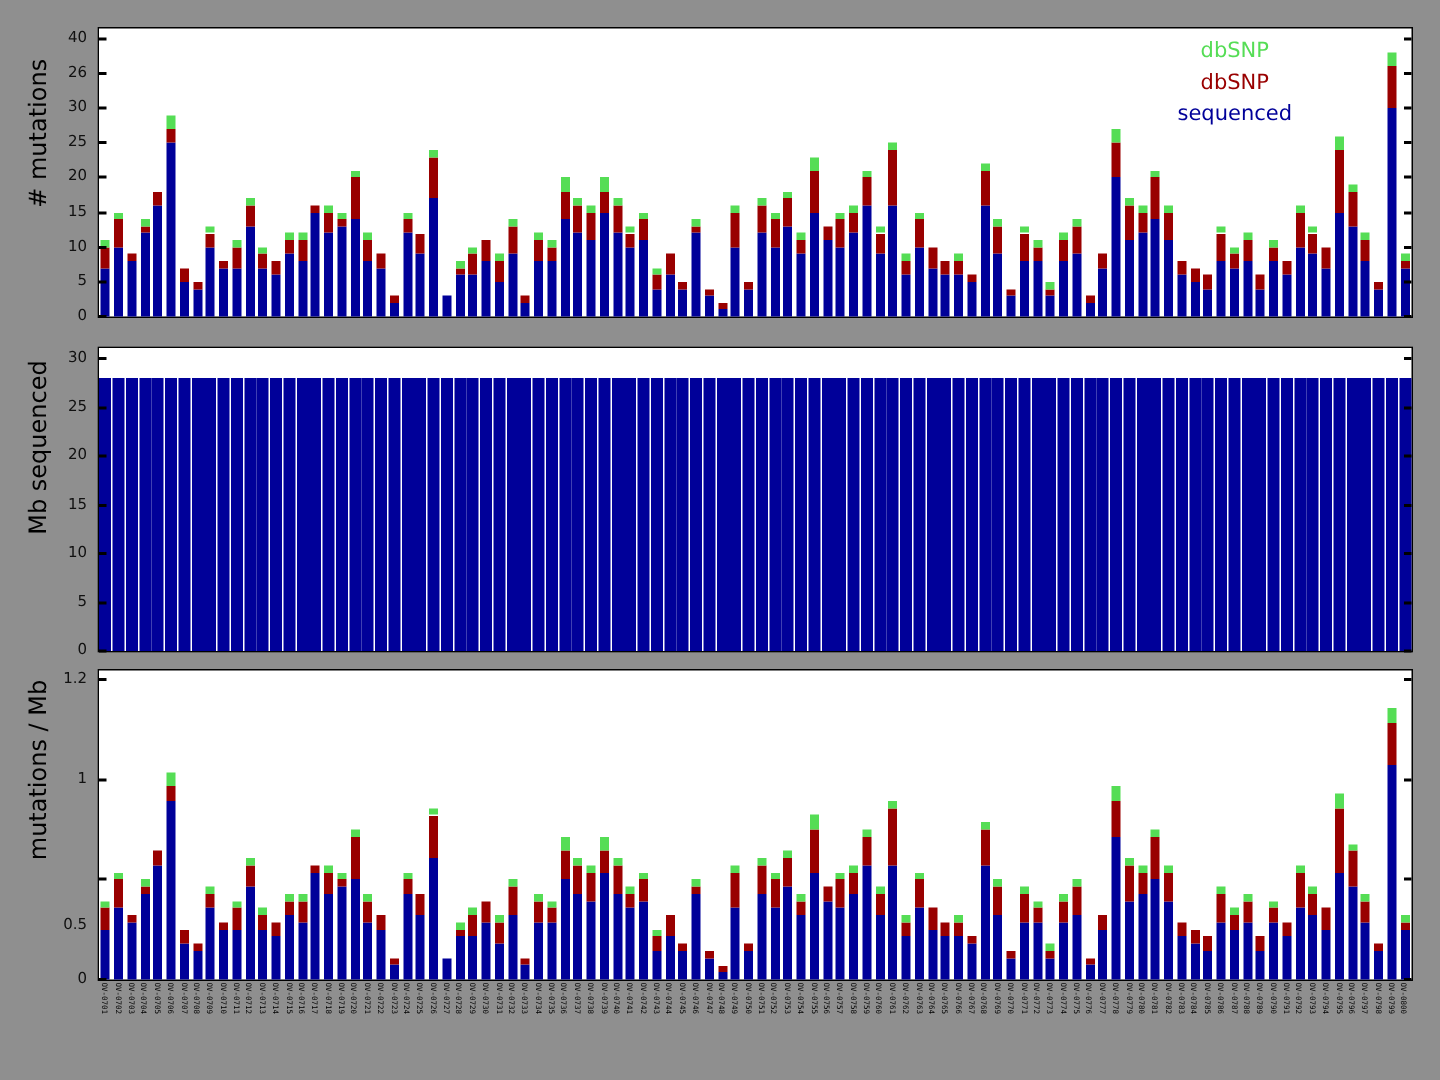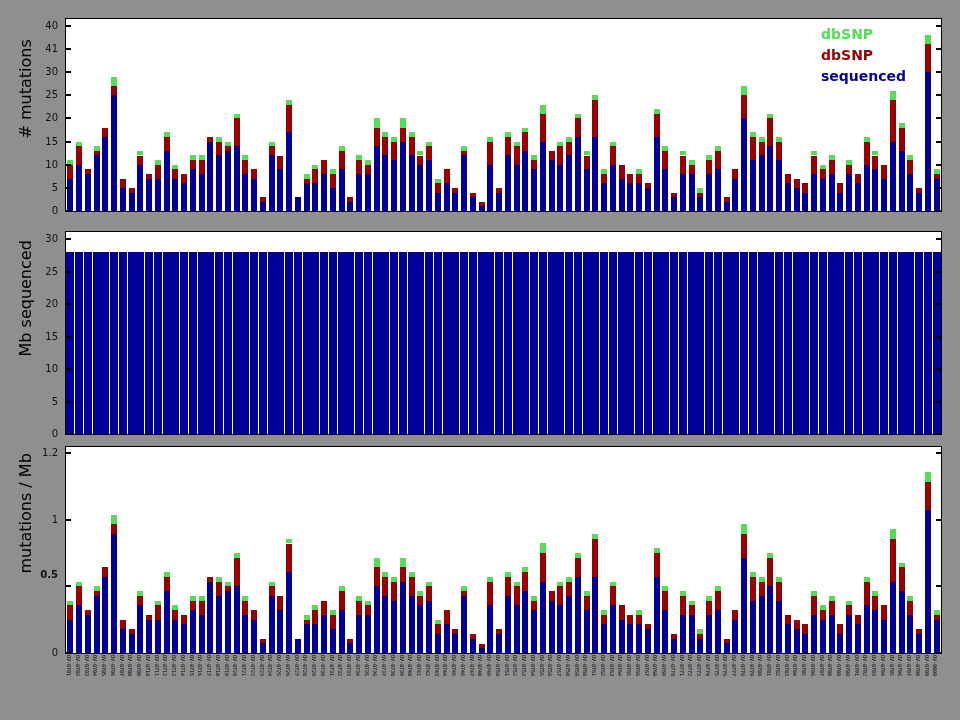--- a/index.html
+++ b/index.html
@@ -19,23 +19,23 @@
   .ytick-label{
     position:absolute;width:34px;text-align:right;
     font-size:10px;color:#111;left:24px;
   }
   .ylabel{
     position:absolute;left:10px;width:30px;
     font-size:16px;color:#000;white-space:nowrap;
     transform:rotate(-90deg);transform-origin:center center;
   }
   .legend{
-    position:absolute;left:755px;top:5px;
-    font-size:14px;font-weight:bold;line-height:21px;
-    text-align:left;
+    position:absolute;left:719px;top:5px;
+    font-size:14px;font-weight:normal;line-height:21px;
+    text-align:center;
   }
   .xlabel{
     position:absolute;
     font-size:5px;color:#000;white-space:nowrap;
     font-family:"DejaVu Sans Mono","Liberation Mono",monospace;
     transform:rotate(90deg);transform-origin:0 0;
     width:62px;letter-spacing:0px;line-height:6px;
   }
 </style>
 </head>
@@ -834,25 +834,25 @@
     <div class="xlabel" style="left: 938.25px; top: 655px; position: absolute;">OV-0800</div>
   </div>
 
 <div class="ytick-label" style="top: 205px;">0</div>
 <div class="ytick-label" style="top: 181.867px;">5</div>
 <div class="ytick-label" style="top: 158.735px;">10</div>
 <div class="ytick-label" style="top: 135.602px;">15</div>
 <div class="ytick-label" style="top: 112.47px;">20</div>
 <div class="ytick-label" style="top: 89.3373px;">25</div>
 <div class="ytick-label" style="top: 66.2048px;">30</div>
-<div class="ytick-label" style="top: 43.0723px;">41</div>
+<div class="ytick-label" style="top: 43.0723px;">26</div>
 <div class="ytick-label" style="top: 19.9398px;">40</div>
 <div class="ytick-label" style="top: 428px;">0</div>
 <div class="ytick-label" style="top: 395.524px;">5</div>
 <div class="ytick-label" style="top: 363.048px;">10</div>
 <div class="ytick-label" style="top: 330.572px;">15</div>
 <div class="ytick-label" style="top: 298.096px;">20</div>
 <div class="ytick-label" style="top: 265.621px;">25</div>
 <div class="ytick-label" style="top: 233.145px;">30</div>
 <div class="ytick-label" style="top: 647px;">0</div>
-<div class="ytick-label" style="top: 569px; font-weight: bold;">0.5</div>
+<div class="ytick-label" style="top: 611px;">0.5</div>
 <div class="ytick-label" style="top: 513.667px;">1</div>
 <div class="ytick-label" style="top: 447px;">1.2</div>
 
 </body></html>

